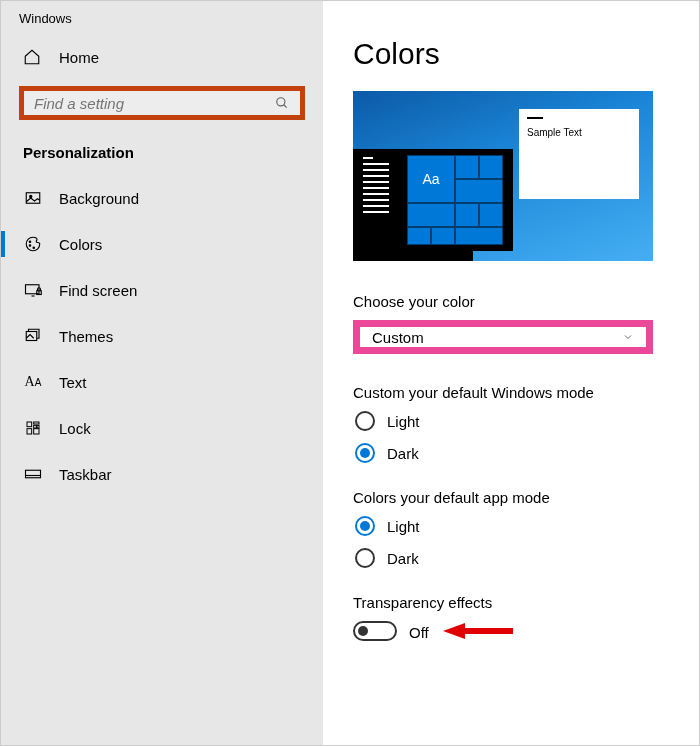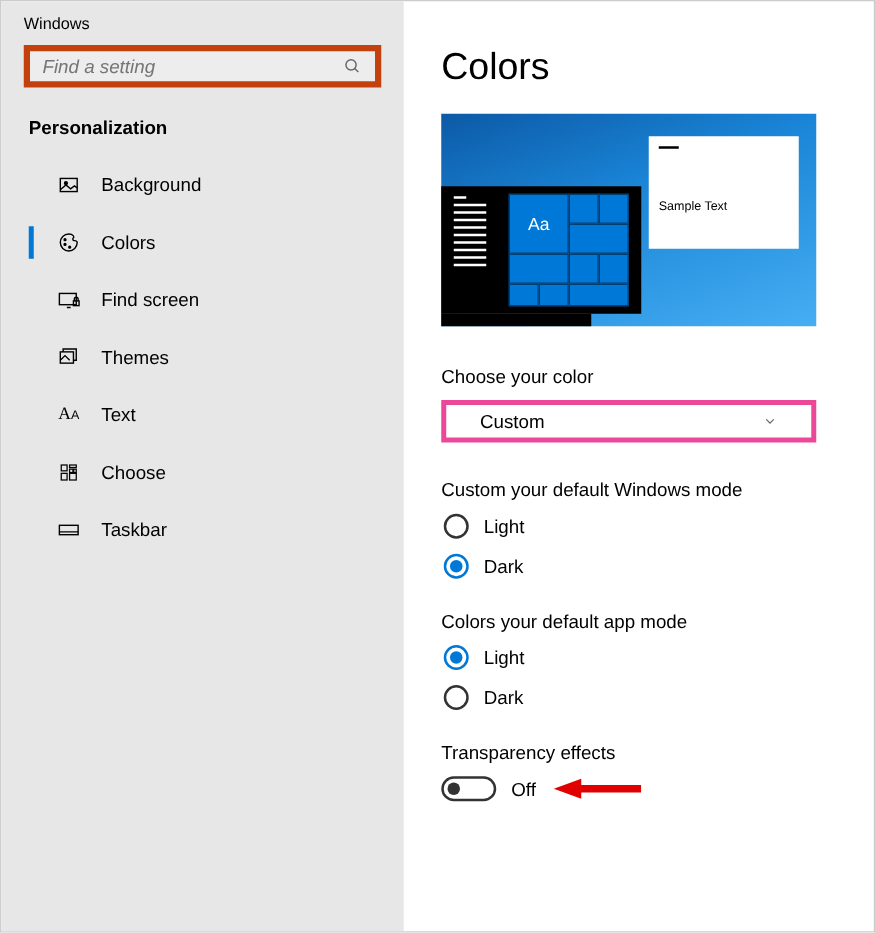--- a/index.html
+++ b/index.html
@@ -7,21 +7,21 @@
   .sidebar { width: 322px; background: #e7e7e7; display: flex; flex-direction: column; padding: 0; }
   .app-title { font-size: 13px; font-weight: 400; padding: 10px 0 4px 18px; color: #000; }
   .home-row { display: flex; align-items: center; padding: 18px 0 14px 22px; cursor: pointer; }
   .home-row .icon { width: 18px; height: 18px; margin-right: 18px; display:flex; align-items:center; justify-content:center;}
   .home-row .label { font-size: 15px; color: #000; }
   .search-box { margin: 6px 18px 0 18px; height: 34px; border: 5px solid #c2410c; background: #ededed; display: flex; align-items: center; padding: 0 10px; }
   .search-box input { flex: 1; border: none; outline: none; background: transparent; font-size: 15px; color: #666; font-style: italic; }
   .search-box .sicon { width: 16px; height: 16px; display:flex; align-items:center; justify-content:center;}
   .section-title { font-size: 15px; font-weight: 600; padding: 24px 0 14px 22px; color: #000; }
   .nav-list { display: flex; flex-direction: column; }
-  .nav-item { display: flex; align-items: center; height: 46px; padding-left: 22px; cursor: pointer; position: relative; margin-left: 22px; }
+  .nav-item { display: flex; align-items: center; height: 46px; padding-left: 22px; cursor: pointer; position: relative; }
   .nav-item.selected::before { content: ""; position: absolute; left: 0; top: 10px; bottom: 10px; width: 4px; background: #0078d7; }
   .nav-item .nicon { width: 20px; height: 20px; margin-right: 16px; display:flex; align-items:center; justify-content:center;}
   .nav-item .nlabel { font-size: 15px; color: #000; }
   .main { flex: 1; padding: 36px 30px 0 30px; overflow: hidden; }
   .page-title { font-size: 30px; font-weight: 400; margin-bottom: 20px; color: #000; }
   .preview { width: 300px; height: 170px; background: linear-gradient(160deg, #0c5aa6 0%, #1a84d6 40%, #45aef3 100%); position: relative; margin-bottom: 32px; }
   .preview .taskbar { position: absolute; bottom: 0; left: 0; width: 120px; height: 10px; background: #000; }
   .preview .start { position: absolute; bottom: 10px; left: 0; width: 160px; height: 102px; background: #000; }
   .preview .mlines { position: absolute; top: 8px; left: 10px; display:flex; flex-direction:column; gap:4px;}
   .preview .mlines span { display:block; width: 26px; height: 2px; background: #fff; }
@@ -33,42 +33,50 @@
   .tC { left:72px; top:0; width:24px; height:24px;}
   .tD { left:48px; top:24px; width:48px; height:24px;}
   .tE { left:0; top:48px; width:48px; height:24px;}
   .tF { left:48px; top:48px; width:24px; height:24px;}
   .tG { left:72px; top:48px; width:24px; height:24px;}
   .tH { left:0; top:72px; width:24px; height:18px;}
   .tI { left:24px; top:72px; width:24px; height:18px;}
   .tJ { left:48px; top:72px; width:48px; height:18px;}
   .preview .window { position: absolute; top: 18px; right: 14px; width: 120px; height: 90px; background: #fff; }
   .preview .window .bar { position:absolute; top:8px; left:8px; width:16px; height:2px; background:#000;}
-  .preview .window .wt { position:absolute; top:18px; left:8px; font-size:10px; color:#000;margin-top:33px;}
+  .preview .window .wt { position:absolute; top:18px; left:8px; font-size:10px; color:#000;}
   .field-label { font-size: 15px; color: #000; margin-bottom: 10px; }
-  .select { width: 300px; height: 34px; border: 4px solid #ec4899; display: flex; align-items: center; padding: 0 27px; justify-content: space-between; margin-bottom: 30px; cursor:pointer;}
+  .select { width: 300px; height: 34px; border: 7px solid #ec4899; display: flex; align-items: center; padding: 0 12px; justify-content: space-between; margin-bottom: 30px; cursor:pointer;}
   .select .val { font-size: 15px; }
   .chev { width:12px; height:12px; display:flex; align-items:center; justify-content:center;}
   .radio-row { display: flex; align-items: center; margin-bottom: 12px; cursor:pointer;}
   .radio { width: 20px; height: 20px; border: 2px solid #333; border-radius: 50%; margin-right: 12px; margin-left: 2px; display:flex; align-items:center; justify-content:center;}
   .radio.checked { border-color: #0078d7; }
   .radio.checked::after { content:""; width:10px; height:10px; border-radius:50%; background:#0078d7;}
   .radio-label { font-size: 15px; }
   .group { margin-bottom: 26px; }
   .toggle-row { display:flex; align-items:flex-end; margin-top:10px;}
   .toggle { width: 44px; height: 20px; border: 2px solid #333; border-radius: 12px; position: relative; margin-right: 12px; cursor:pointer;}
   .toggle .knob { position:absolute; left:3px; top:3px; width:10px; height:10px; border-radius:50%; background:#333;}
   .arrow { margin-left: 14px; display:flex; align-items:center;}
 </style>
 </head>
 <body>
 
 <div class="sidebar">
   <div class="app-title">Windows</div>
 
+  <div class="home-row">
+    <span class="icon">
+      <svg width="18" height="18" viewBox="0 0 24 24" fill="none" stroke="#000" stroke-width="1.5">
+          <path d="M3 11 L12 3 L21 11 V21 H3 Z"></path>
+        </svg>
+    </span>
+    <span class="label">Home</span>
+  </div>
 
   <div class="search-box">
     <input type="text" placeholder="Find a setting" style="">
     <span class="sicon">
       <svg width="14" height="14" viewBox="0 0 24 24" fill="none" stroke="#666" stroke-width="2">
           <circle cx="10" cy="10" r="7"></circle>
           <line x1="20" y1="20" x2="15" y2="15"></line>
         </svg>
     </span>
   </div>
@@ -128,21 +136,21 @@
       <span class="nicon">
           <svg width="16" height="16" viewBox="0 0 24 24" fill="none" stroke="#000" stroke-width="1.5">
             <rect x="3" y="3" width="7" height="7"></rect>
             <rect x="13" y="3" width="8" height="3"></rect>
             <rect x="13" y="8" width="4" height="4"></rect>
             <rect x="18" y="8" width="3" height="4"></rect>
             <rect x="3" y="13" width="7" height="8"></rect>
             <rect x="13" y="13" width="8" height="8"></rect>
           </svg>
         </span>
-      <span class="nlabel">Choose</span>
+      <span class="nlabel">Lock</span>
     </div>
     <div class="nav-item">
       <span class="nicon">
           <svg width="18" height="18" viewBox="0 0 24 24" fill="none" stroke="#000" stroke-width="1.5">
             <rect x="2" y="7" width="20" height="10"></rect>
             <line x1="2" y1="14" x2="22" y2="14"></line>
           </svg>
         </span>
       <span class="nlabel">Taskbar</span>
     </div>

